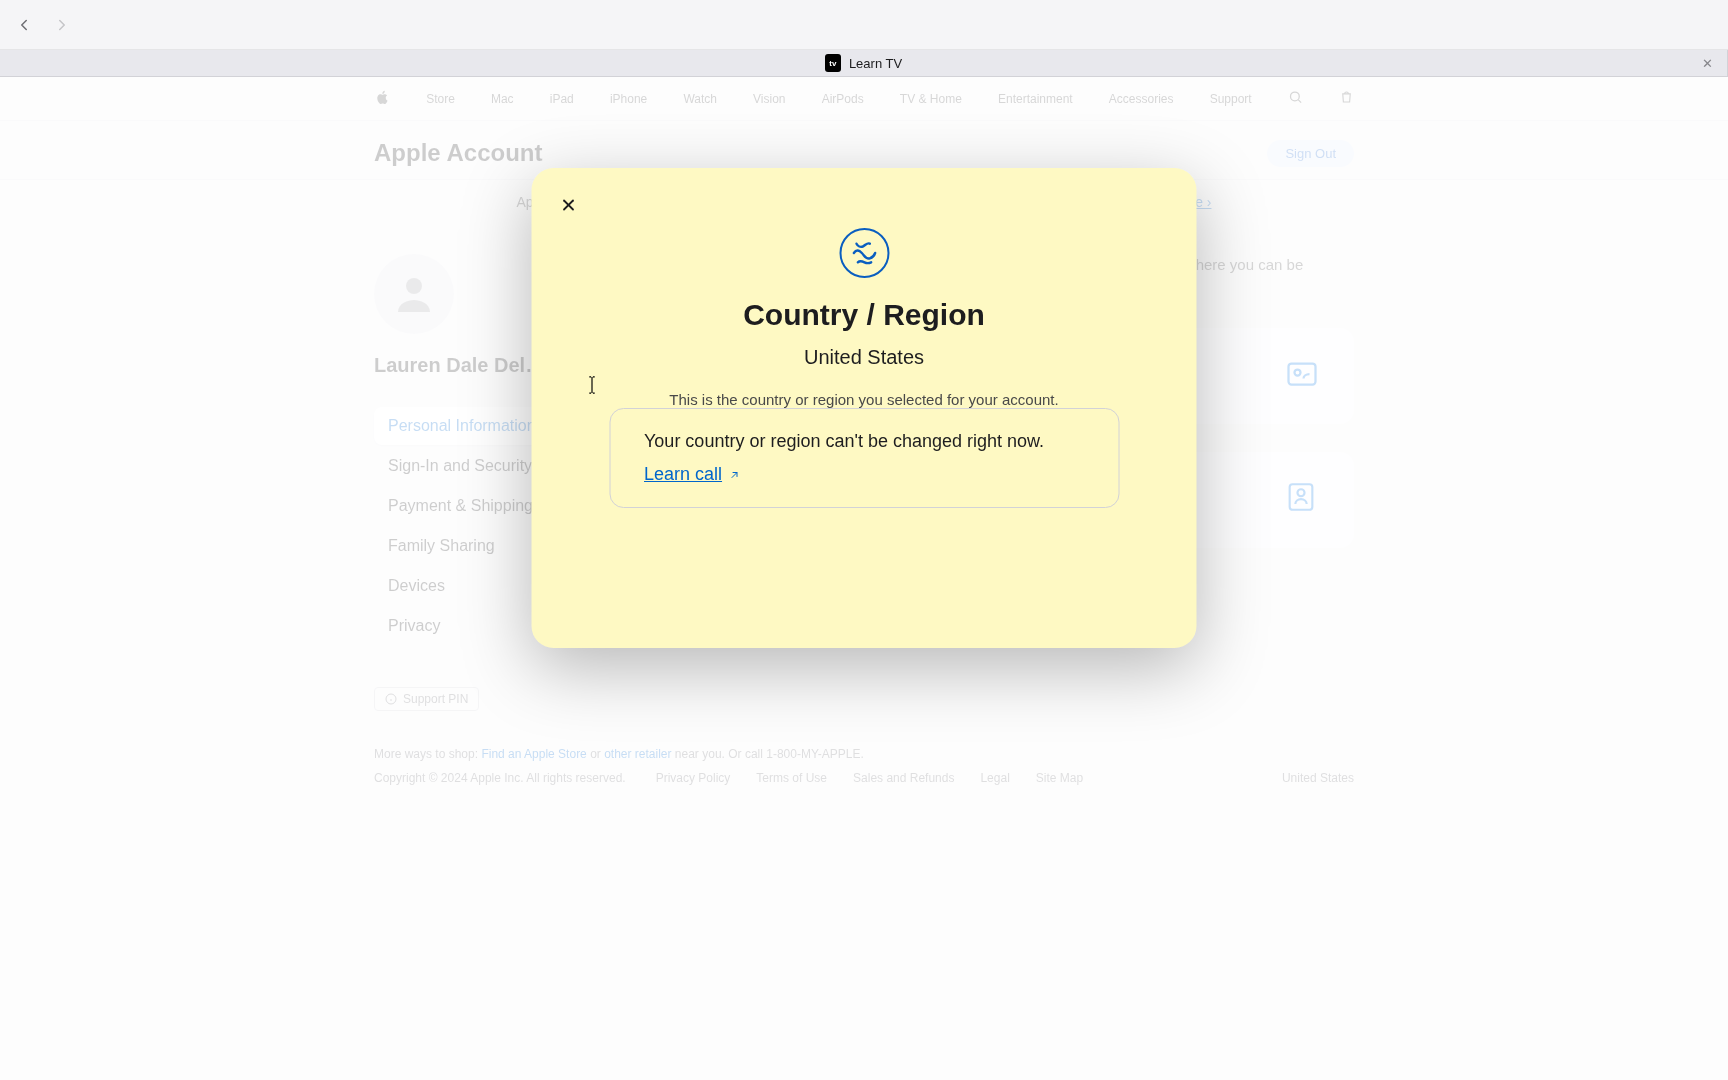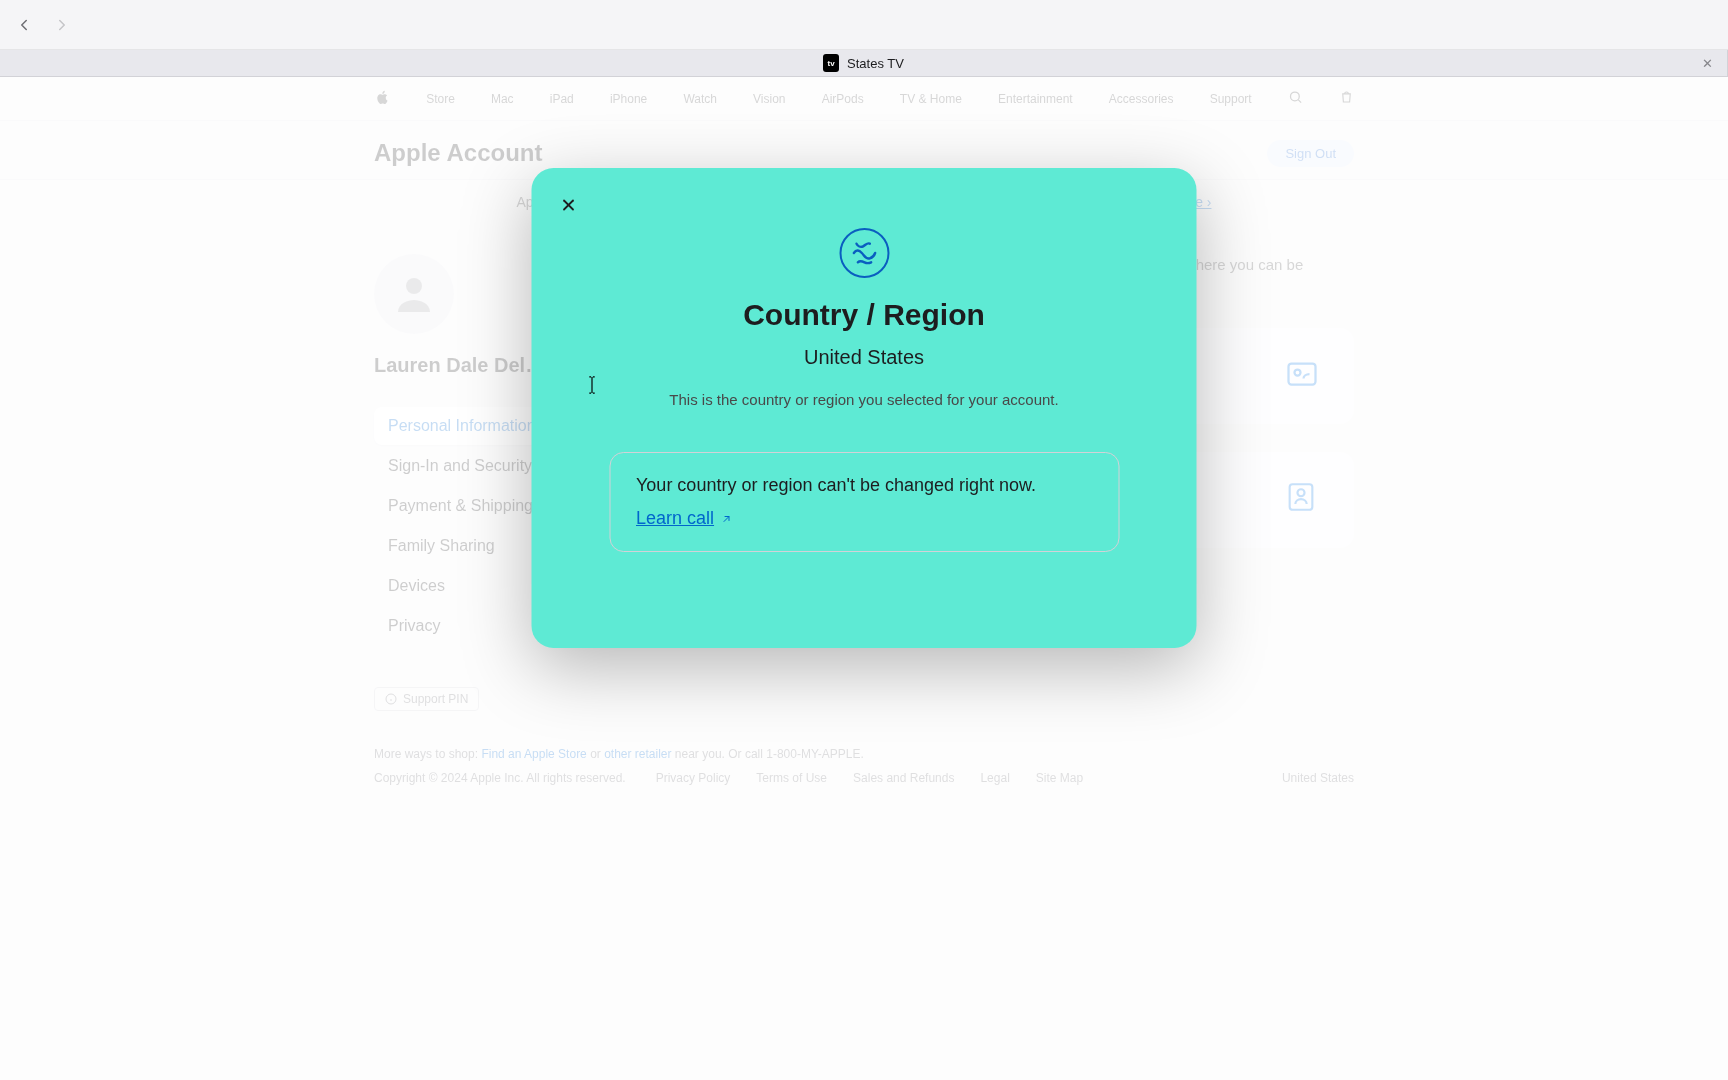--- a/index.html
+++ b/index.html
@@ -191,21 +191,21 @@
   }
 
   
   .modal {
     position: absolute;
     left: 50%;
     top: 168px;
     transform: translateX(-50%);
     width: 665px;
     min-height: 480px;
-    background: #5eead4;
+    background: #fef9c3;
     border-radius: 22px;
     box-shadow: 0 20px 70px rgba(0,0,0,.28);
     padding: 60px 56px 48px 56px;
   }
   .modal .close-x {
     position: absolute;
     top: 24px; left: 24px;
     width: 26px; height: 26px;
     display:flex;align-items:center;justify-content:center;
     cursor:pointer;
@@ -231,28 +231,27 @@
   .modal .current {
     font-size: 20px;
     text-align:center;
     color:#1d1d1f;
     margin-bottom: 22px;
   }
   .modal .desc {
     font-size: 15px;
     text-align:center;
     color:#494949;
-    margin-bottom: 44px;
   }
   .infobox {
     width: 510px;
     margin: 0 auto;
     border: 1px solid #d2d2d7;
     border-radius: 14px;
-    padding: 22px 26px;
+    padding: 22px 34px;
   }
   .infobox .line1 {
     font-size: 18px;
     color: #1d1d1f;
     margin-bottom: 12px;
   }
   .infobox .learn {
     font-size: 18px;
     color: #06c;
     display:inline-flex;align-items:center;gap:6px;
@@ -285,21 +284,21 @@
         <polyline points="9 18 15 12 9 6"></polyline>
       </svg>
   </div>
 </div>
 
 <div class="tab-row">
   <div class="tab active">
     <span class="tab-icon">
       <span class="tab-icon-appletv">tv</span>
     </span>
-    <span>States TV</span>
+    <span>Learn TV</span>
     <span class="close">✕</span>
   </div>
 </div>
 
 <div>
 
   <div class="globalnav">
     <div class="globalnav-inner">
       <span class="gn-item">
         <svg class="gn-logo" viewBox="0 0 24 24" fill="currentColor">

